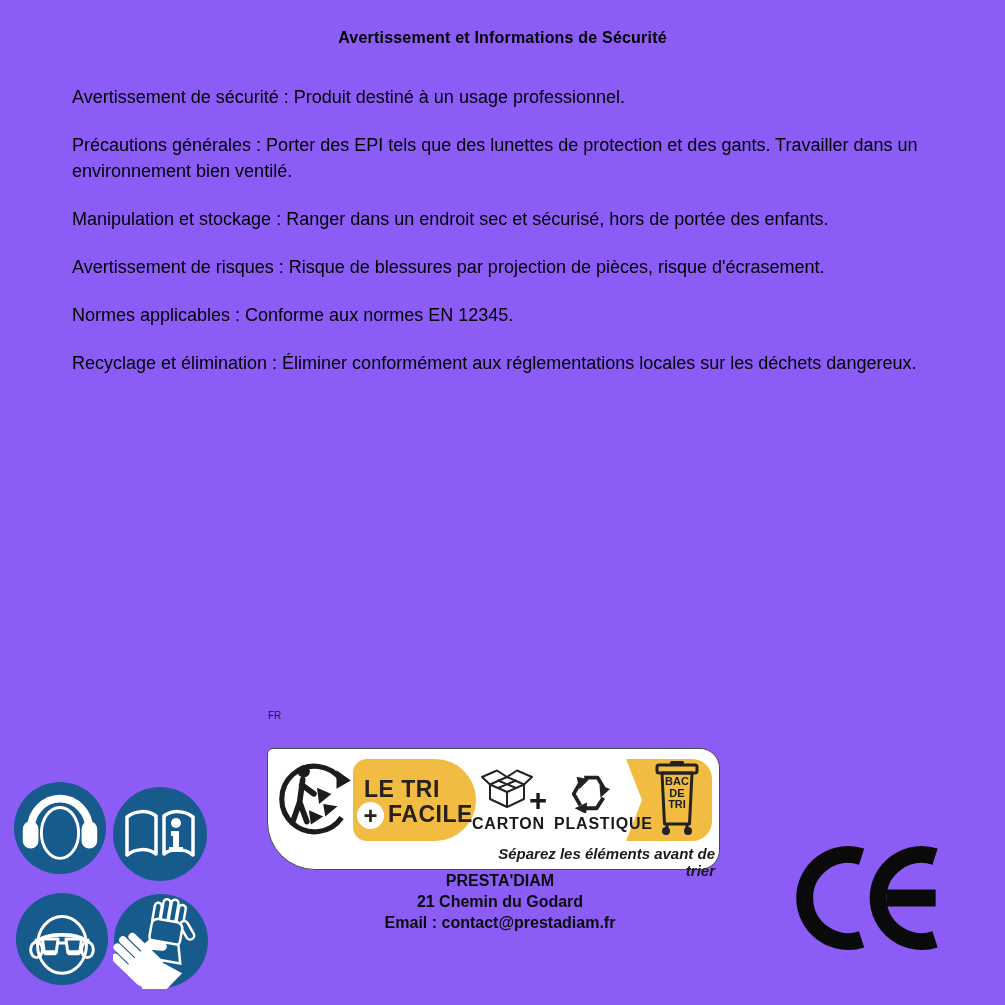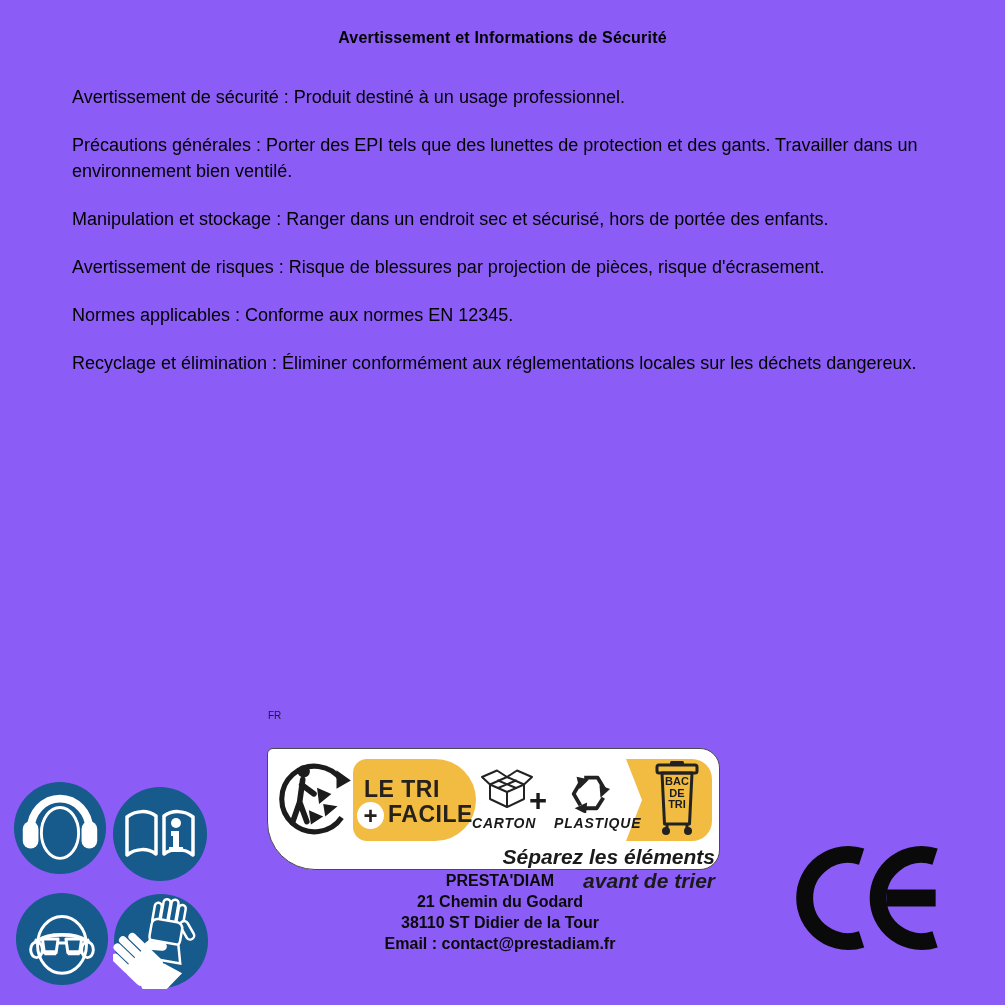--- a/index.html
+++ b/index.html
@@ -14,26 +14,26 @@
   
   .fr-label{position:absolute;left:268px;top:710px;font-size:10px;font-weight:normal;color:#1c1c1c;}
   .infotri{position:absolute;left:267px;top:731px;width:453px;height:122px;background:#fff;
            border:1.5px solid #4a4a4a;border-radius:6px 20px 20px 48px;box-sizing:border-box;margin-top:17px;}
   .infotri .layer{position:absolute;left:0;top:0;}
   .it-text{position:absolute;color:#26211D;font-weight:800;}
   .letri{left:96px;top:27px;font-size:23px;letter-spacing:.5px;}
   .facile{left:120px;top:52px;font-size:23px;letter-spacing:.5px;}
   .plus-circle{position:absolute;left:89px;top:53px;width:27px;height:27px;background:#fff;border-radius:50%;
                display:flex;align-items:center;justify-content:center;font-size:24px;font-weight:800;color:#26211D;line-height:1;}
-  .mat-label{position:absolute;font-size:14px;font-weight:bold;letter-spacing:.8px;color:#1a1a1a;text-align:left;font-style:italic;}
+  .mat-label{position:absolute;font-size:16px;font-weight:bold;letter-spacing:.8px;color:#1a1a1a;text-align:right;}
   .plus-sep{position:absolute;left:261px;top:34px;font-size:31px;font-weight:800;color:#1a1a1a;}
   .bin-text{position:absolute;left:389px;top:27px;width:40px;text-align:center;
             font-size:11px;line-height:11.5px;font-weight:800;color:#1c1c1c;}
   .caption{position:absolute;left:205px;top:96px;width:242px;text-align:right;
-           font-style:italic;font-weight:700;font-size:21px;color:#1a1a1a;}
+           font-style:italic;font-weight:700;font-size:15px;color:#1a1a1a;}
   
   .contact{position:absolute;left:260px;top:870px;width:480px;text-align:center;
            font-size:16px;font-weight:bold;line-height:21px;color:#0a0a0a;}
   .ce{position:absolute;left:795px;top:843px;}
 </style>
 </head>
 <body>
 
 <div class="page">
 
@@ -157,21 +157,20 @@
       <div>DE</div>
       <div>TRI</div>
     </div>
 
     <div class="caption">Séparez les éléments avant de trier</div>
   </div>
 
   <div class="contact">
     <div>PRESTA'DIAM</div>
     <div>21 Chemin du Godard</div>
-    <div>38110 ST Didier de la Tour</div>
     <div>Email : contact@prestadiam.fr</div>
   </div>
 
   <svg class="ce" width="145" height="110" viewBox="0 0 150 112" role="img" aria-label="CE">
     <g fill="none" stroke="#0a0a0a" stroke-width="17.5">
       <path d="M68.9,13.2 A45,45 0 1 0 68.9,98.8"></path>
       <path d="M144.9,13.2 A45,45 0 1 0 144.9,98.8"></path>
       <path d="M94.8,56 H145.5"></path>
     </g>
   </svg>

